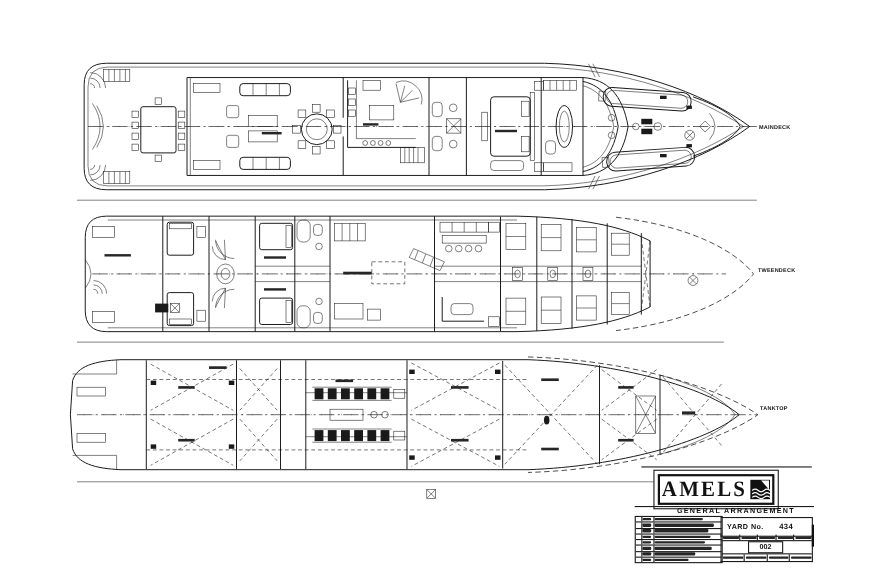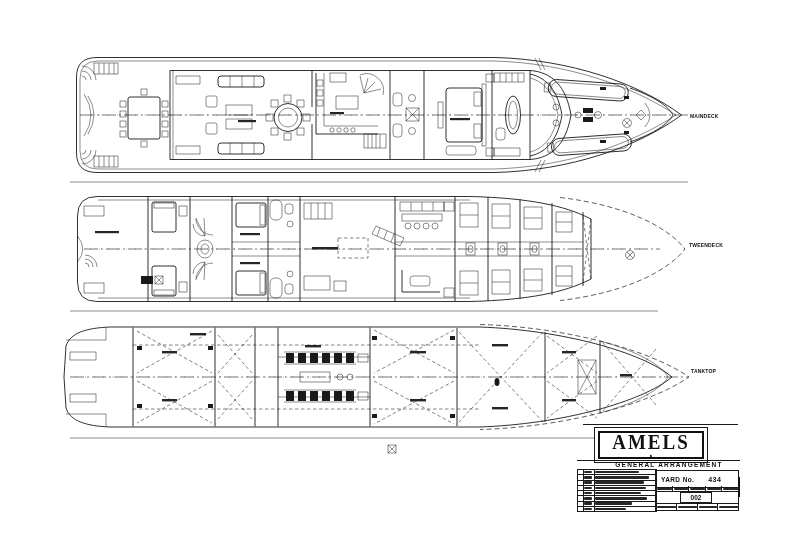--- a/index.html
+++ b/index.html
@@ -14,21 +14,21 @@
   .x{fill:none;stroke:#1a1a1a;stroke-width:.55;stroke-dasharray:3.5 2.5;}
   .cl{fill:none;stroke:#1a1a1a;stroke-width:.6;stroke-dasharray:14 3 2 3;}
   .f{fill:#1a1a1a;stroke:none;}
   .sm{fill:#262626;stroke:none;}
   .lbl{font:bold 5px "Liberation Sans",sans-serif;fill:#111;letter-spacing:.2px;}
 
   
   .tb{position:absolute;left:577px;top:422px;width:166px;height:92px;font-family:"Liberation Sans",sans-serif;color:#111;}
   .tb .hline{position:absolute;background:#1a1a1a;height:1px;}
   .tb .logo-outer{position:absolute;left:17px;top:5px;width:112px;height:34px;border:1px solid #1a1a1a;background:#fff;}
-  .tb .logo-inner{position:absolute;left:3px;top:3px;right:3px;bottom:3px;border:2px solid #111;display:flex;align-items:center;justify-content:center;gap:3px;flex-direction:column;}
+  .tb .logo-inner{position:absolute;left:3px;top:3px;right:3px;bottom:3px;border:2px solid #111;display:flex;align-items:center;justify-content:center;gap:3px;}
   .tb .brand{font-family:"Liberation Serif",serif;font-weight:bold;font-size:19px;letter-spacing:2px;line-height:1;transform:scaleY(1.05);}
   .tb .title{position:absolute;left:24px;top:39px;width:136px;text-align:center;font-size:6.5px;font-weight:bold;letter-spacing:1.2px;white-space:nowrap;}
   .tb .revtable{position:absolute;left:0px;top:47px;width:78px;height:41px;border:1px solid #1a1a1a;display:flex;flex-direction:column;}
   .tb .revrow{flex:1;display:flex;border-bottom:.5px solid #1a1a1a;align-items:center;}
   .tb .revrow:last-child{border-bottom:none;}
   .tb .c1{width:5px;border-right:.5px solid #1a1a1a;height:100%;}
   .tb .c2{width:10px;border-right:.5px solid #1a1a1a;height:100%;display:flex;align-items:center;}
   .tb .c3{flex:1;height:100%;display:flex;align-items:center;}
   .smudge{background:#262626;height:2.4px;border-radius:1px;}
   .tb .yardbox{position:absolute;left:78px;top:48px;width:82px;height:16px;border:1px solid #1a1a1a;display:flex;align-items:center;font-size:6.5px;font-weight:bold;letter-spacing:.4px;}

